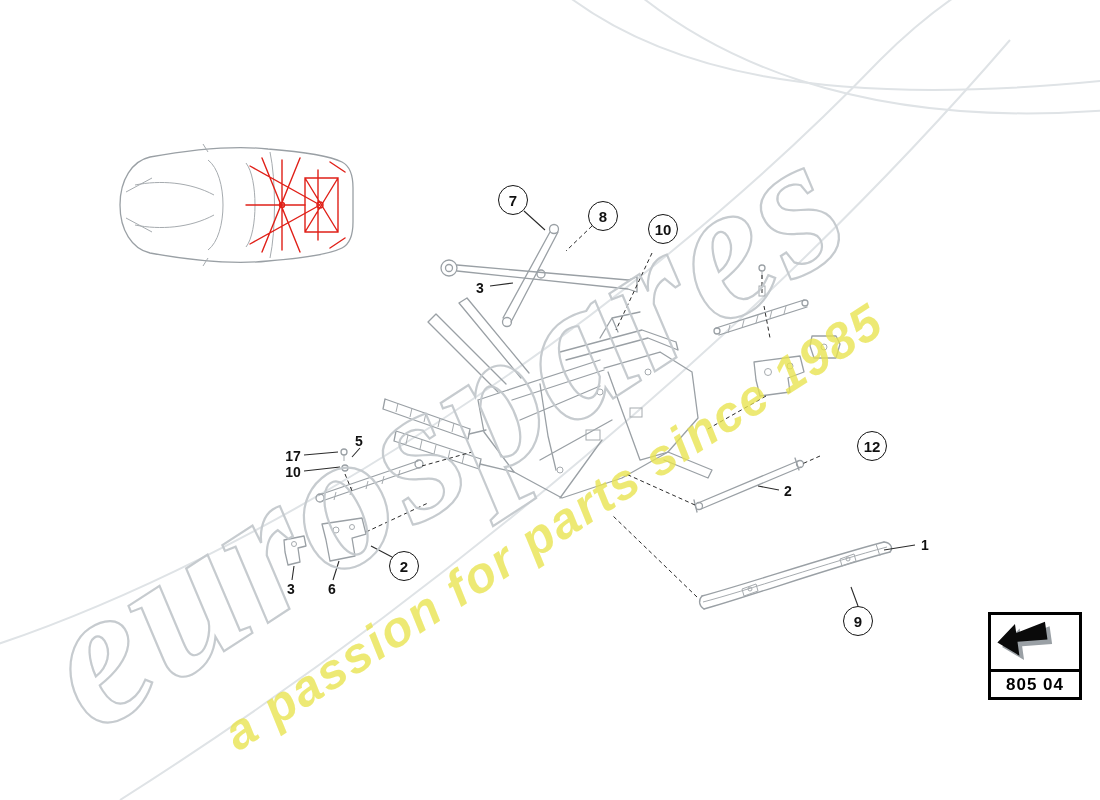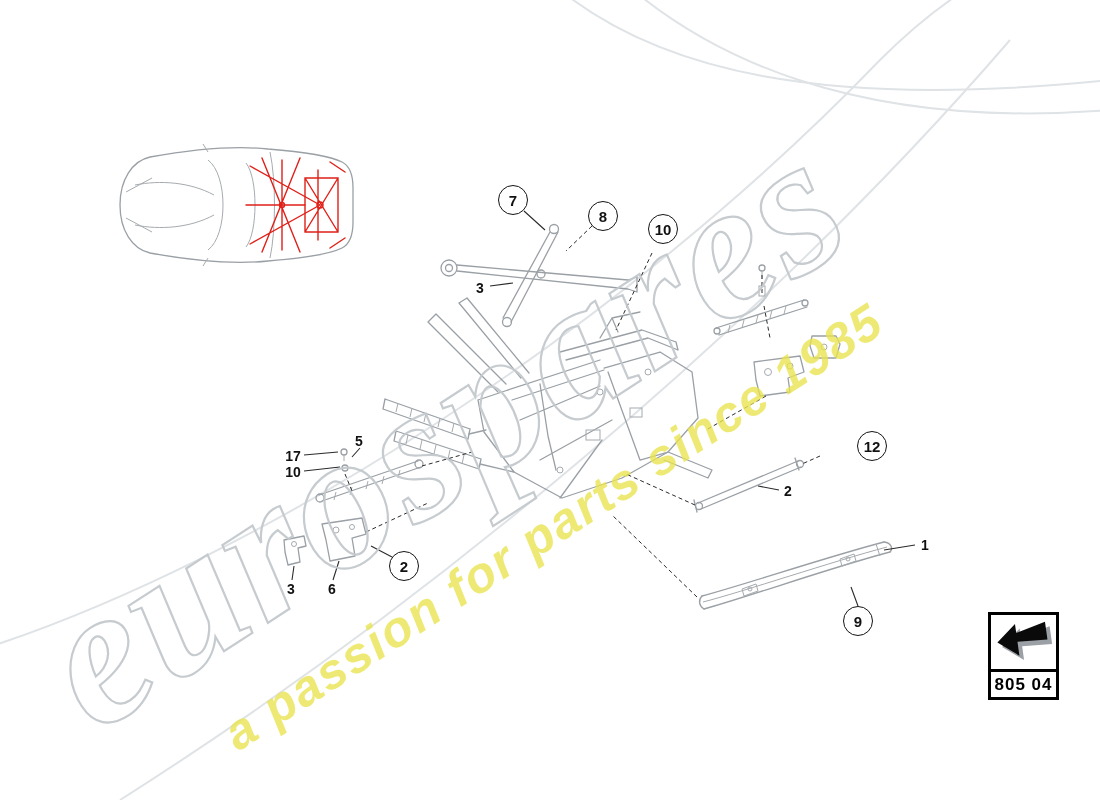--- a/index.html
+++ b/index.html
@@ -31,21 +31,21 @@
     position:absolute;width:30px;height:30px;border:1.6px solid #141414;border-radius:50%;
     background:#ffffff;display:flex;align-items:center;justify-content:center;
     font-weight:700;font-size:15px;color:#111;box-sizing:border-box;cursor:pointer;
   }
   .plain-label{
     position:absolute;transform:translate(-50%,-50%);
     font-weight:700;font-size:14px;color:#111;cursor:pointer;background:transparent;
   }
   
   .code-box{
-    position:absolute;left:988px;top:612px;width:71px;height:88px;
+    position:absolute;left:988px;top:612px;width:94px;height:88px;
     border:3px solid #000;background:#fff;display:flex;flex-direction:column;box-sizing:border-box;
   }
   .code-icon{flex:1;display:flex;align-items:center;justify-content:center;border-bottom:3px solid #000;}
   .code-label{height:25px;display:flex;align-items:center;justify-content:center;
     font-weight:700;font-size:17px;letter-spacing:1px;color:#000;}
 </style>
 </head>
 <body>
 
 <div id="stage">

